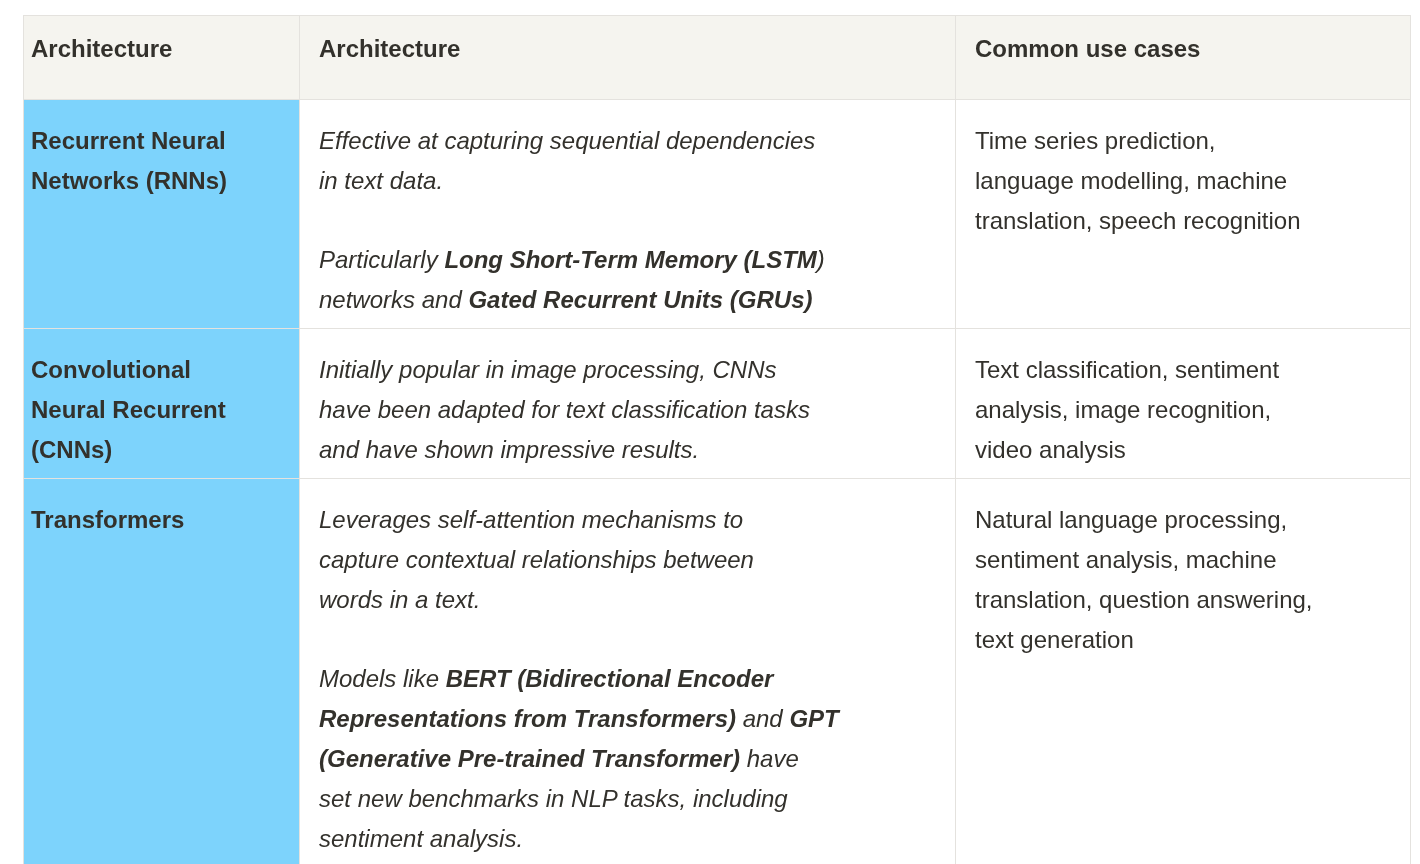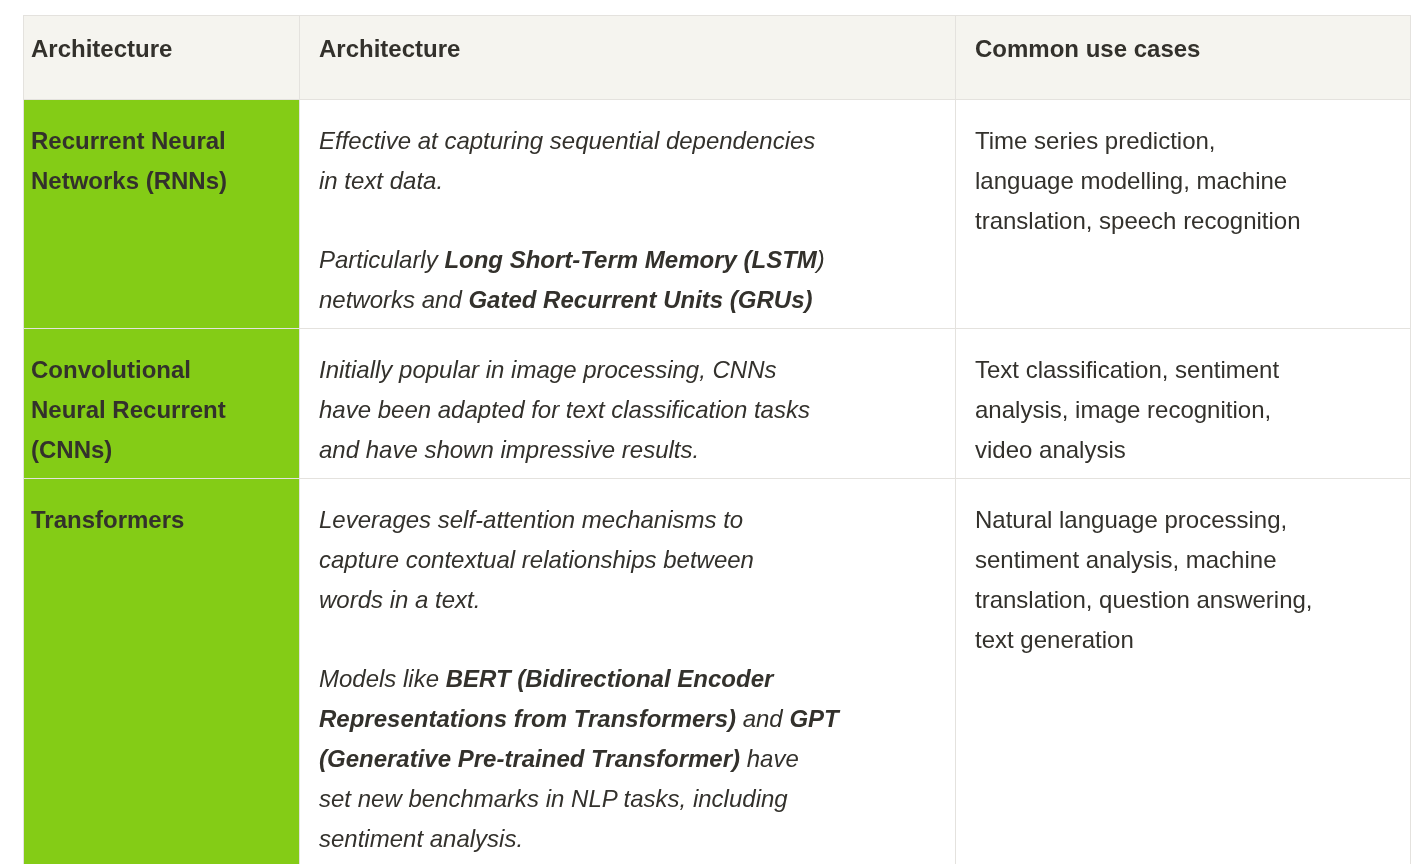--- a/index.html
+++ b/index.html
@@ -40,21 +40,21 @@
     height: 84px;
     margin-left: 13px;
   }
   thead th.key-col { padding-left: 7px; }
 
   tbody td {
     background: #ffffff;
     padding: 21px 14px 8px 19px;
   }
   tbody td.key-cell {
-    background: #84cc16;
+    background: #7dd3fc;
     font-weight: 700;
     padding-left: 7px;
     white-space: pre-line;
   }
   tbody tr.r0 { height: 225px; }
   tbody tr.r1 { height: 149px; }
   tbody tr.r2 { height: 396px; padding-left: 6px; }
 
   td.desc-cell p.para {
     margin: 0 0 39px 0;

